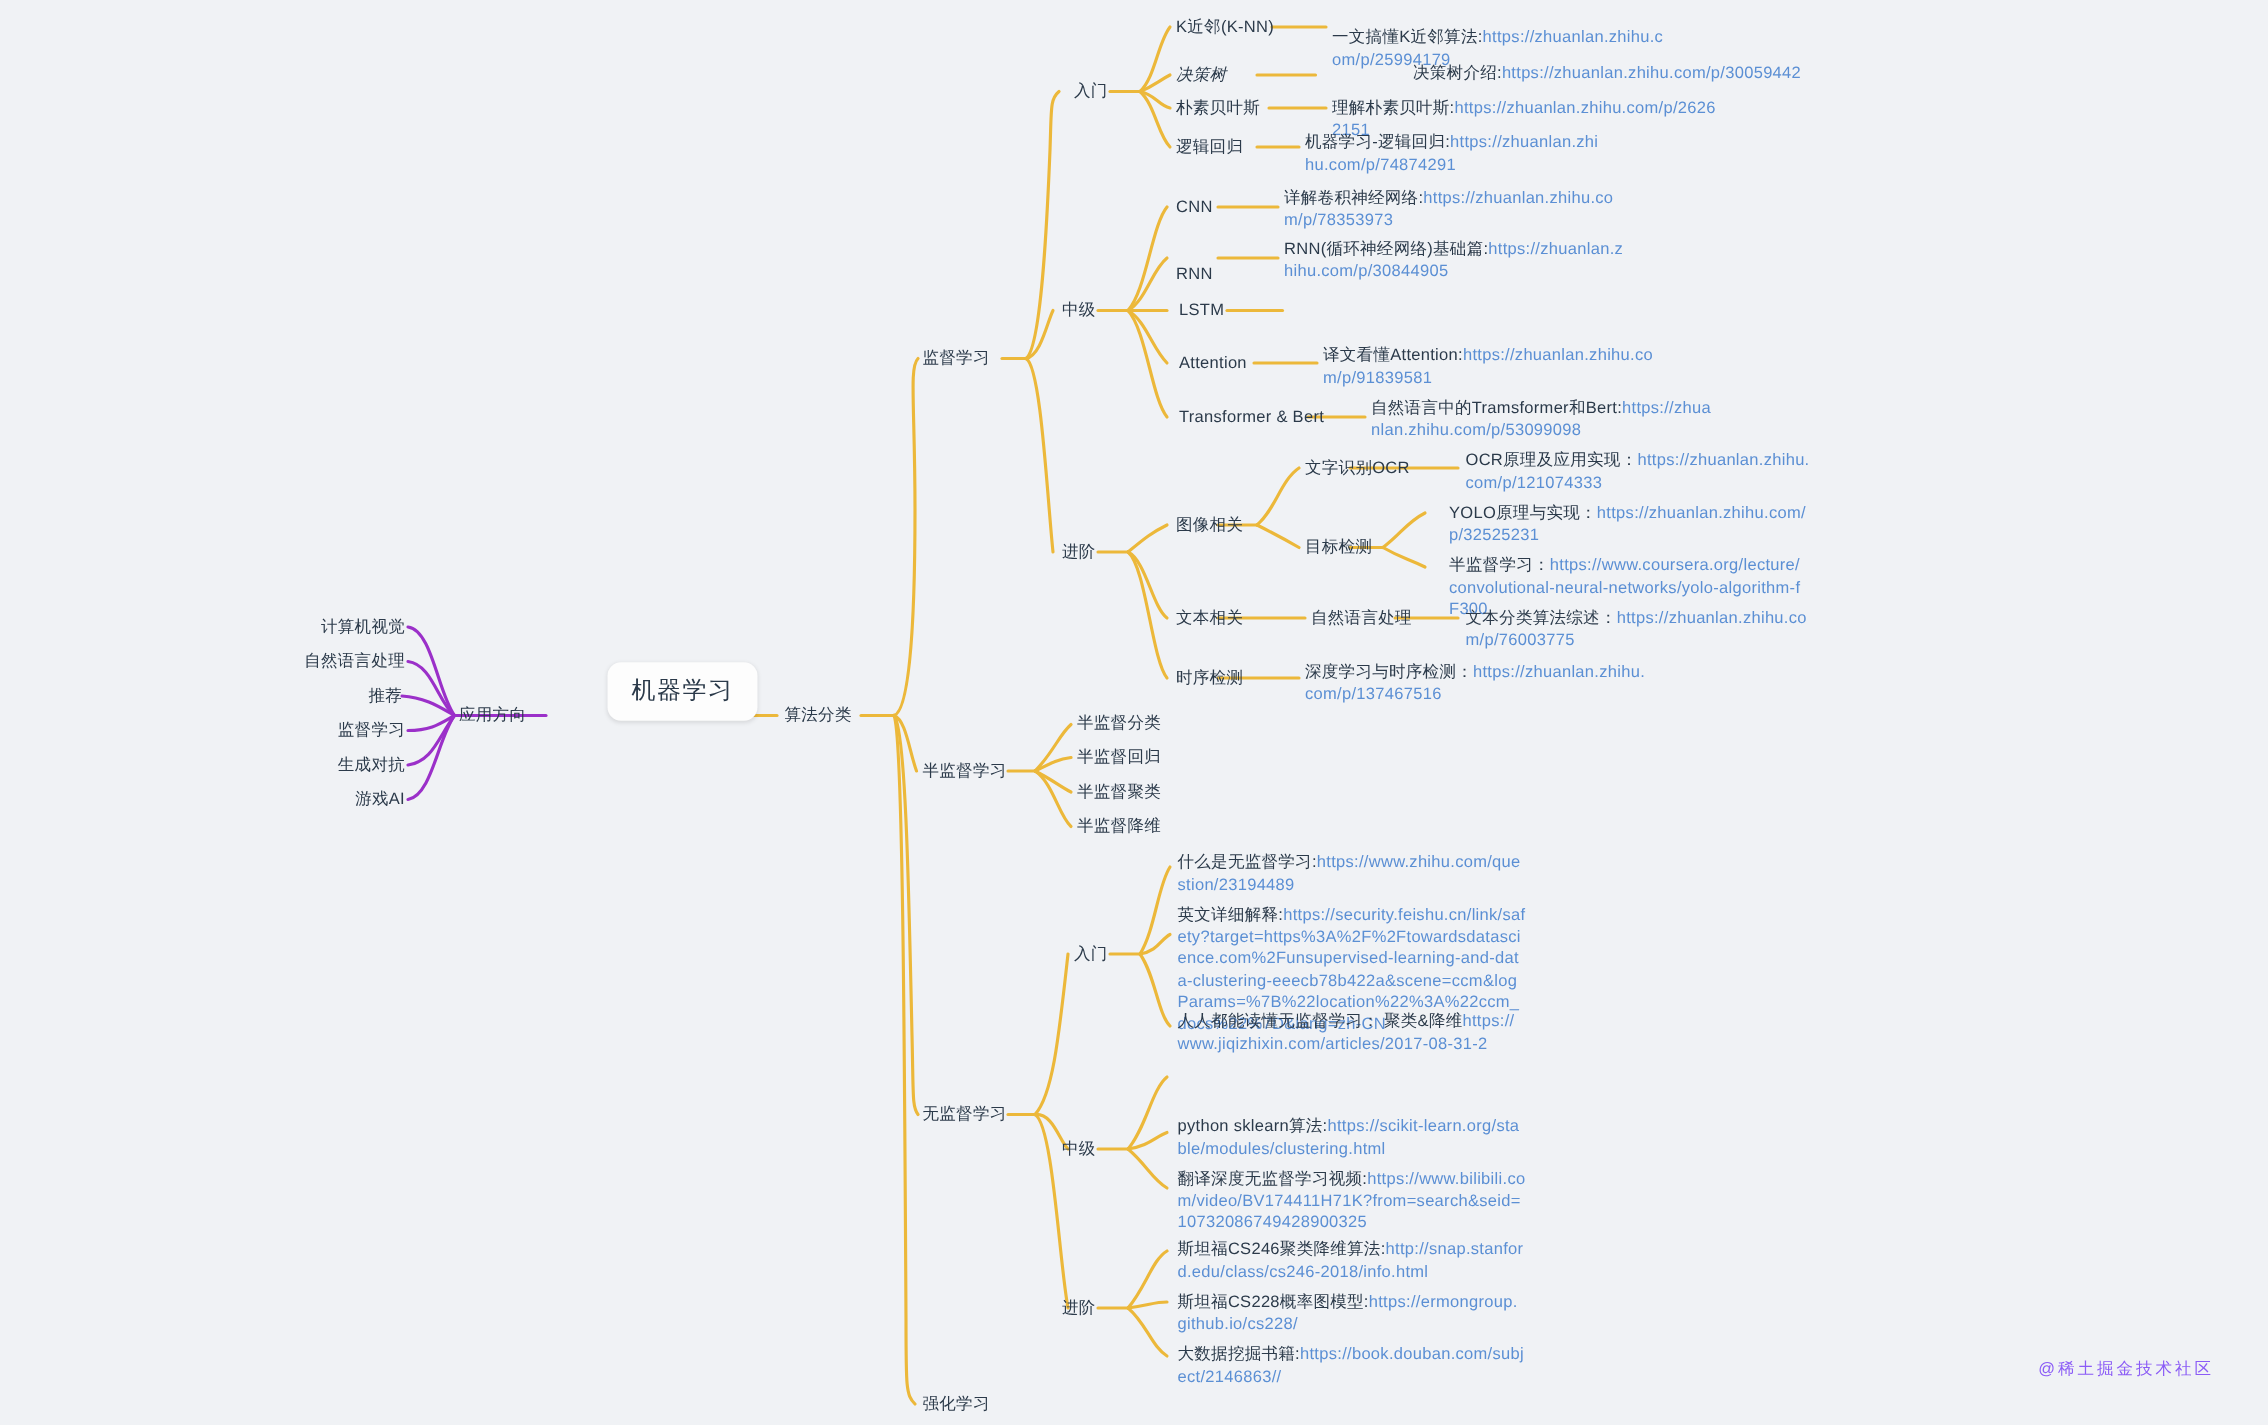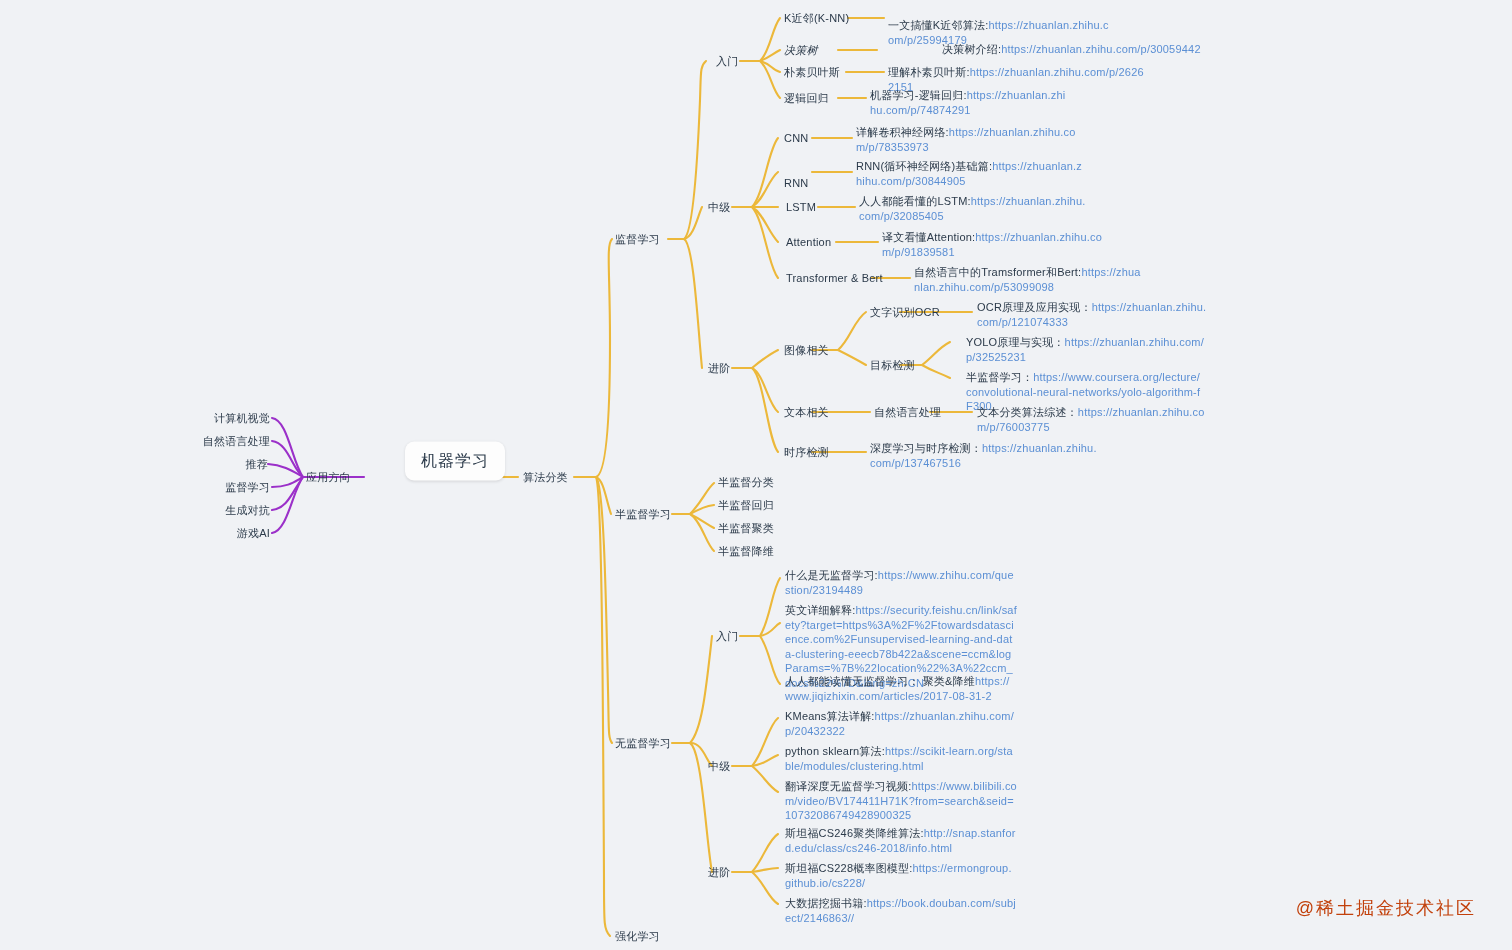--- a/index.html
+++ b/index.html
@@ -33,22 +33,22 @@
     box-shadow:0 1px 3px rgba(0,0,0,.10);
     padding:9px 16px;
     font-size:16px;
     color:#2b3a4a;
     white-space:nowrap;
     letter-spacing:1px;
   }
   .wm{
     position:absolute;
     right:36px;bottom:30px;
-    color:#c2410c;
-    font-size:18px;
+    color:#8b5cf6;
+    font-size:11px;
     letter-spacing:2px;
     white-space:nowrap;
   }
   .r{ text-align:right; }
 </style>
 </head>
 <body>
 
 <div id="stage">
 
@@ -194,23 +194,20 @@
   <div class="node leafwrap" style="left:856px;top:125px;width:232px;">
     <span class="lbl">详解卷积神经网络:</span><span class="lnk">https://zhuanlan.zhihu.com/p/78353973</span>
   </div>
 
   <div class="node" style="left:784px;top:165px;margin-top:11px;">RNN</div>
   <div class="node leafwrap" style="left:856px;top:159px;width:228px;">
     <span class="lbl">RNN(循环神经网络)基础篇:</span><span class="lnk">https://zhuanlan.zhihu.com/p/30844905</span>
   </div>
 
   <div class="node" style="left:786px;top:200px;">LSTM</div>
-  <div class="node leafwrap" style="left:859px;top:194px;width:230px;">
-    <span class="lbl">人人都能看懂的LSTM:</span><span class="lnk">https://zhuanlan.zhihu.com/p/32085405</span>
-  </div>
 
   <div class="node" style="left:786px;top:235px;">Attention</div>
   <div class="node leafwrap" style="left:882px;top:230px;width:232px;">
     <span class="lbl">译文看懂Attention:</span><span class="lnk">https://zhuanlan.zhihu.com/p/91839581</span>
   </div>
 
   <div class="node" style="left:786px;top:271px;">Transformer &amp; Bert</div>
   <div class="node leafwrap" style="left:914px;top:265px;width:232px;">
     <span class="lbl">自然语言中的Tramsformer和Bert:</span><span class="lnk">https://zhuanlan.zhihu.com/p/53099098</span>
   </div>
@@ -256,23 +253,20 @@
     <span class="lbl">什么是无监督学习:</span><span class="lnk">https://www.zhihu.com/question/23194489</span>
   </div>
   <div class="node leafwrap" style="left:785px;top:603px;width:232px;">
     <span class="lbl">英文详细解释:</span><span class="lnk">https://security.feishu.cn/link/safety?target=https%3A%2F%2Ftowardsdatascience.com%2Funsupervised-learning-and-data-clustering-eeecb78b422a&amp;scene=ccm&amp;logParams=%7B%22location%22%3A%22ccm_docs%22%7D&amp;lang=zh-CN</span>
   </div>
   <div class="node leafwrap" style="left:785px;top:674px;width:232px;">
     <span class="lbl">人人都能读懂无监督学习： 聚类&amp;降维</span><span class="lnk">https://www.jiqizhixin.com/articles/2017-08-31-2</span>
   </div>
 
   <div class="node" style="left:708px;top:759px;">中级</div>
-  <div class="node leafwrap" style="left:785px;top:709px;width:232px;">
-    <span class="lbl">KMeans算法详解:</span><span class="lnk">https://zhuanlan.zhihu.com/p/20432322</span>
-  </div>
   <div class="node leafwrap" style="left:785px;top:744px;width:232px;">
     <span class="lbl">python sklearn算法:</span><span class="lnk">https://scikit-learn.org/stable/modules/clustering.html</span>
   </div>
   <div class="node leafwrap" style="left:785px;top:779px;width:232px;">
     <span class="lbl">翻译深度无监督学习视频:</span><span class="lnk">https://www.bilibili.com/video/BV174411H71K?from=search&amp;seid=10732086749428900325</span>
   </div>
 
   <div class="node" style="left:708px;top:865px;">进阶</div>
   <div class="node leafwrap" style="left:785px;top:826px;width:232px;">
     <span class="lbl">斯坦福CS246聚类降维算法:</span><span class="lnk">http://snap.stanford.edu/class/cs246-2018/info.html</span>

